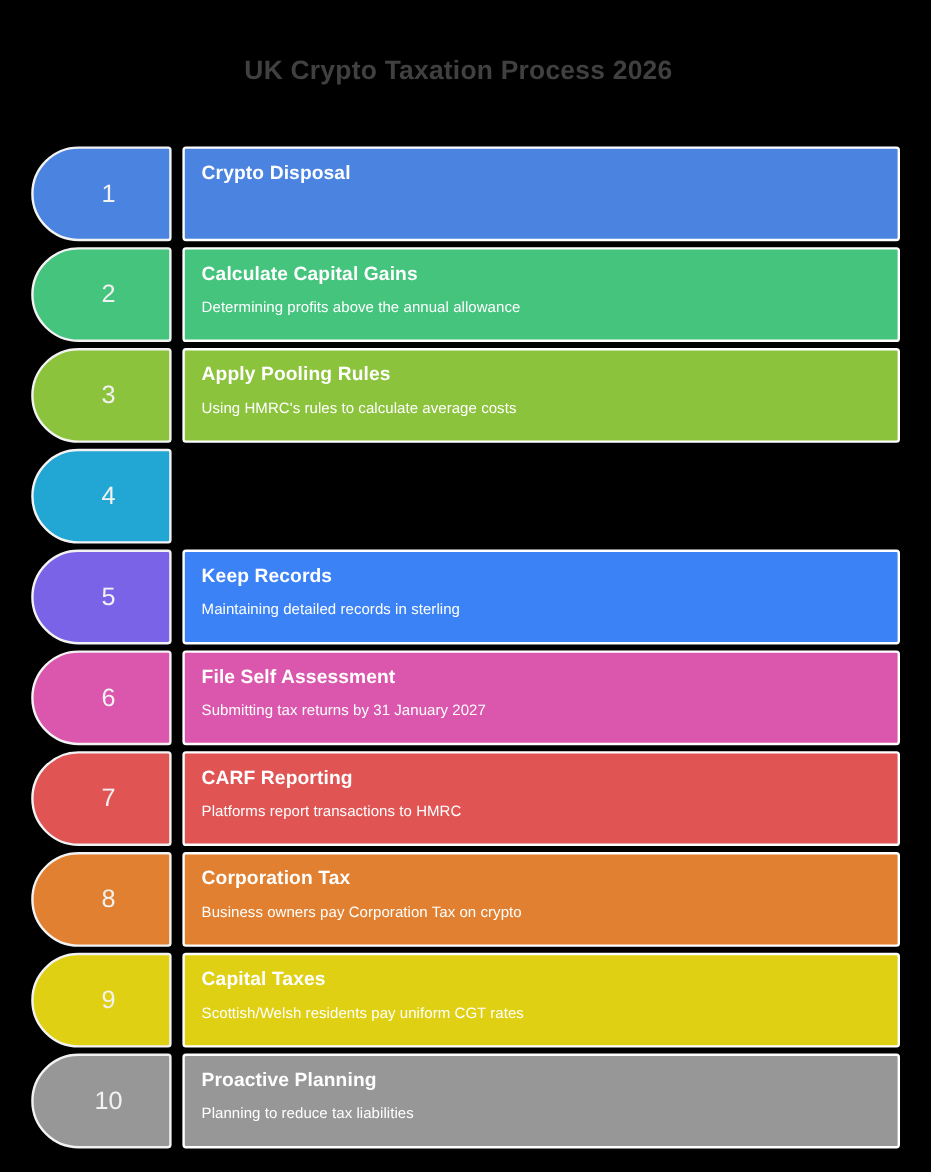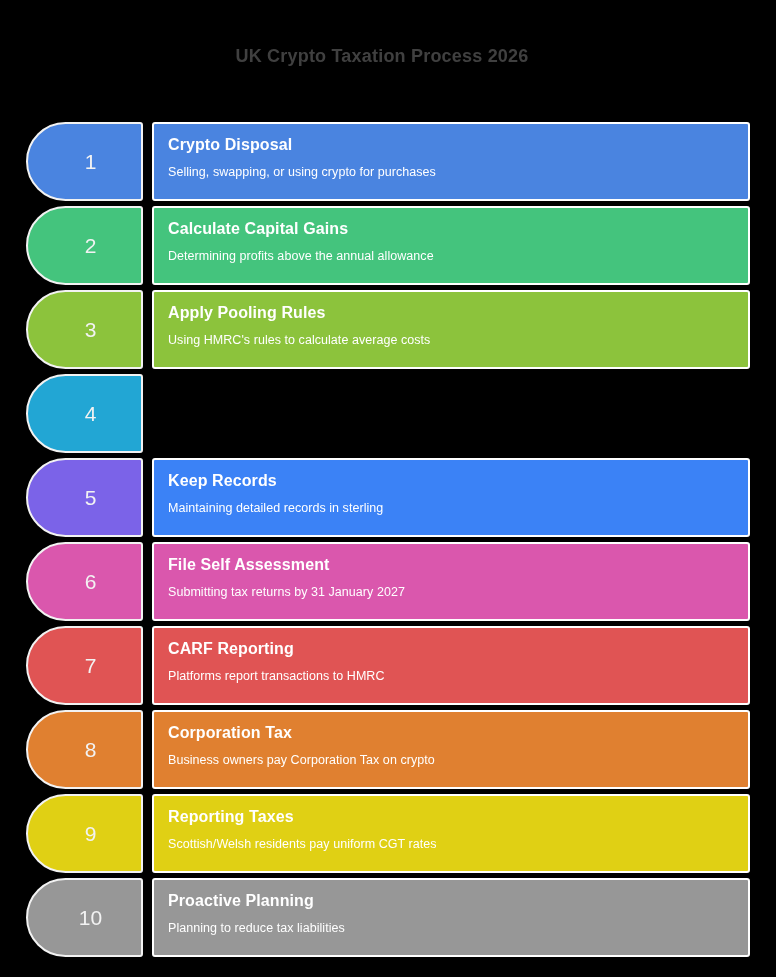--- a/index.html
+++ b/index.html
@@ -22,21 +22,21 @@
     background: #000000;
   }
 
   
   .title {
     position: absolute;
     top: 46px;
     left: 0;
     width: 764px;
     text-align: center;
-    font-size: 18px;
+    font-size: 22px;
     font-weight: bold;
     letter-spacing: 0.2px;
     color: #404040;
     font-family: "Liberation Sans", "DejaVu Sans", sans-serif;
   }
 
   
   .steps {
     position: absolute;
     top: 122px;
@@ -109,21 +109,20 @@
 
   <div class="title">UK Crypto Taxation Process 2026</div>
 
   <div class="steps">
       <div class="step-row">
         <div class="badge" style="background: rgb(74, 132, 224);">
           <span class="badge-number">1</span>
         </div>
         <div class="panel" style="background: rgb(74, 132, 224);">
           <div class="panel-title">Crypto Disposal</div>
-          <div class="panel-desc">Selling, swapping, or using crypto for purchases</div>
         </div>
       </div>
       <div class="step-row">
         <div class="badge" style="background: rgb(68, 196, 125);">
           <span class="badge-number">2</span>
         </div>
         <div class="panel" style="background: rgb(68, 196, 125);">
           <div class="panel-title">Calculate Capital Gains</div>
           <div class="panel-desc">Determining profits above the annual allowance</div>
         </div>
@@ -176,21 +175,21 @@
         <div class="panel" style="background: rgb(224, 128, 48);">
           <div class="panel-title">Corporation Tax</div>
           <div class="panel-desc">Business owners pay Corporation Tax on crypto</div>
         </div>
       </div>
       <div class="step-row">
         <div class="badge" style="background: rgb(224, 208, 20);">
           <span class="badge-number">9</span>
         </div>
         <div class="panel" style="background: rgb(224, 208, 20);">
-          <div class="panel-title">Reporting Taxes</div>
+          <div class="panel-title">Capital Taxes</div>
           <div class="panel-desc">Scottish/Welsh residents pay uniform CGT rates</div>
         </div>
       </div>
       <div class="step-row">
         <div class="badge" style="background: rgb(151, 151, 151);">
           <span class="badge-number">10</span>
         </div>
         <div class="panel" style="background: rgb(151, 151, 151);">
           <div class="panel-title">Proactive Planning</div>
           <div class="panel-desc">Planning to reduce tax liabilities</div>

